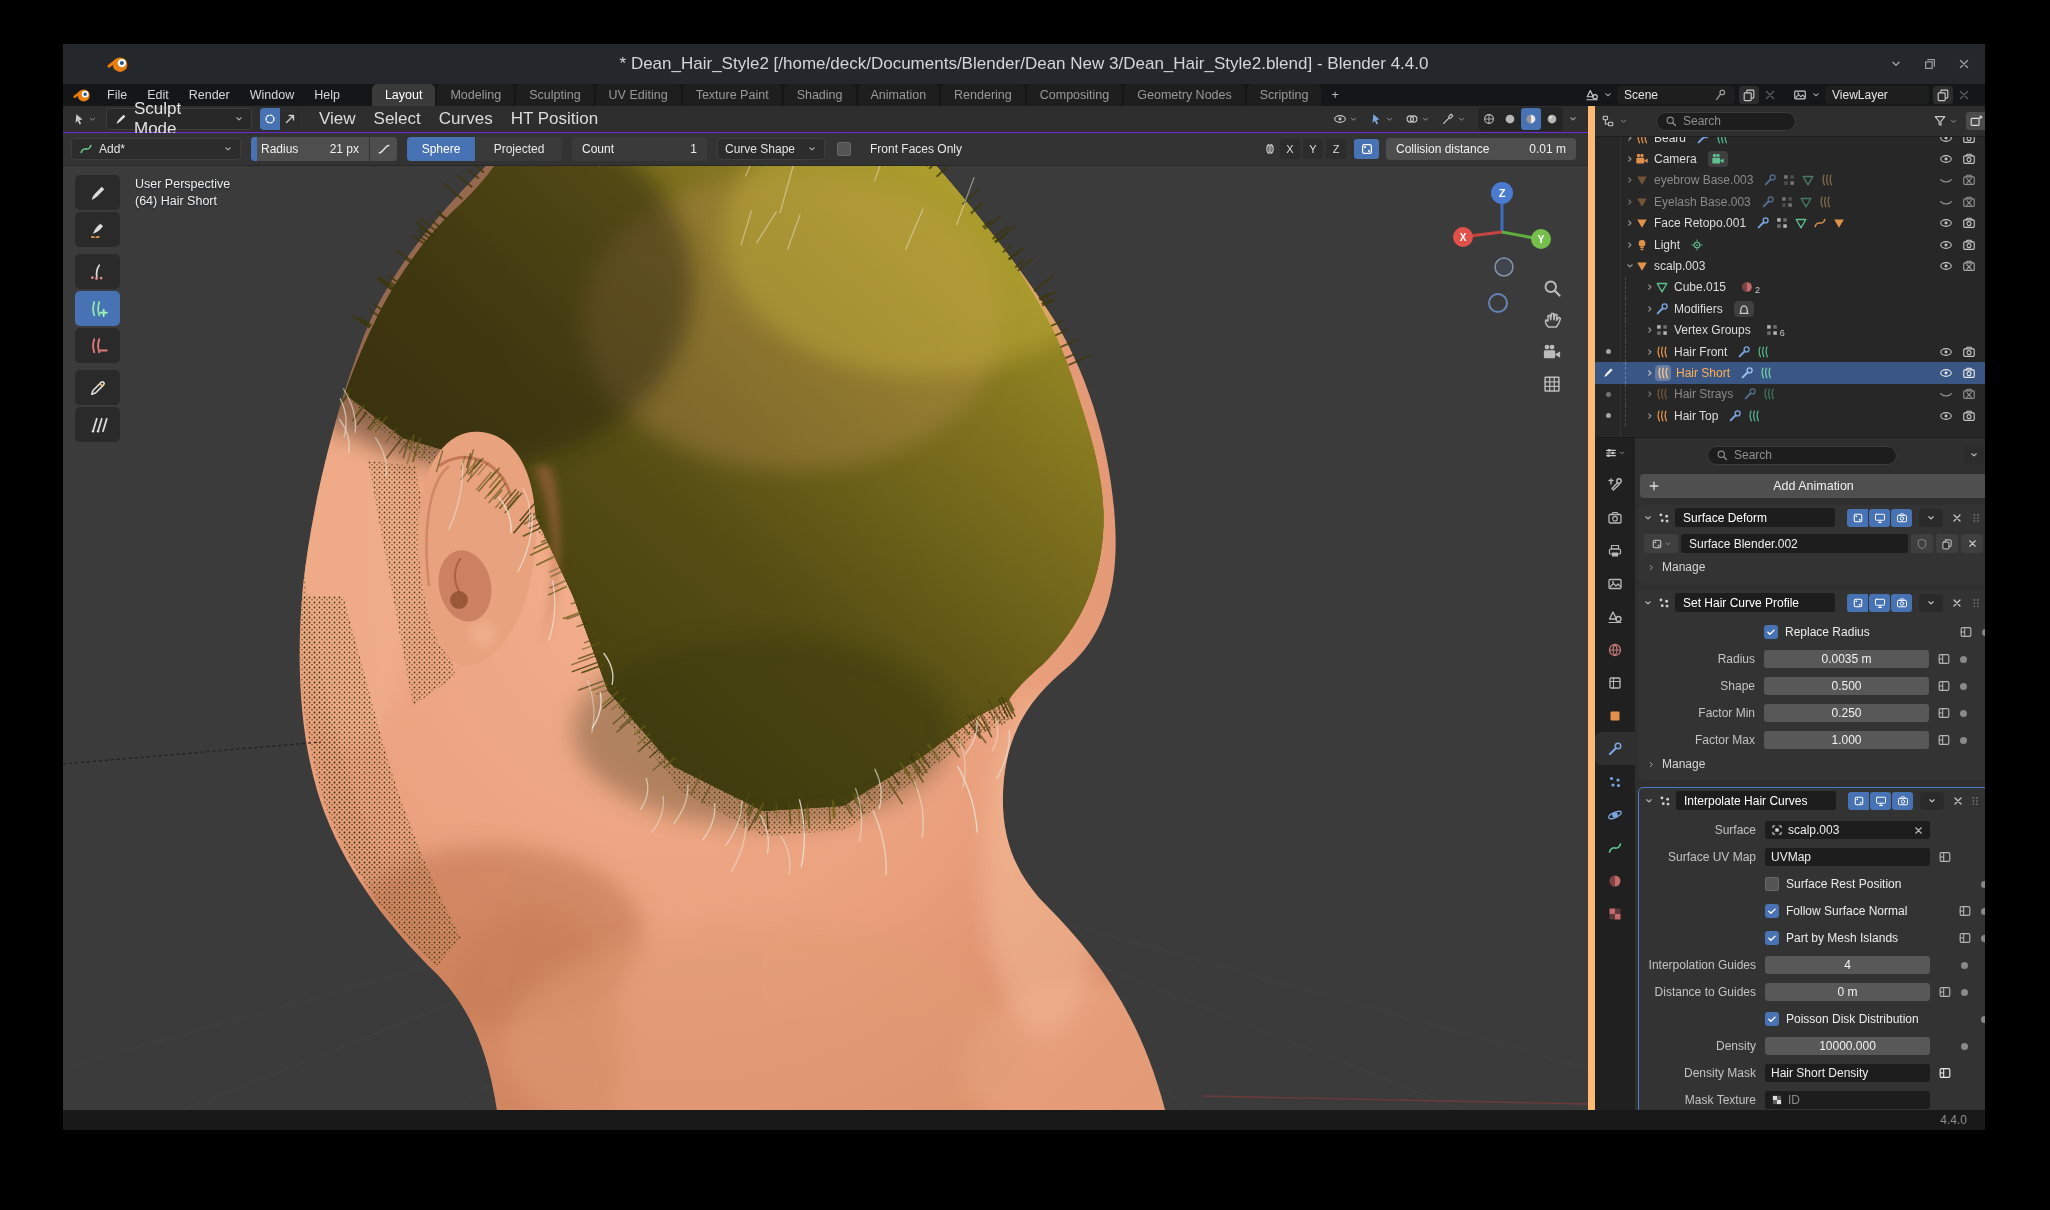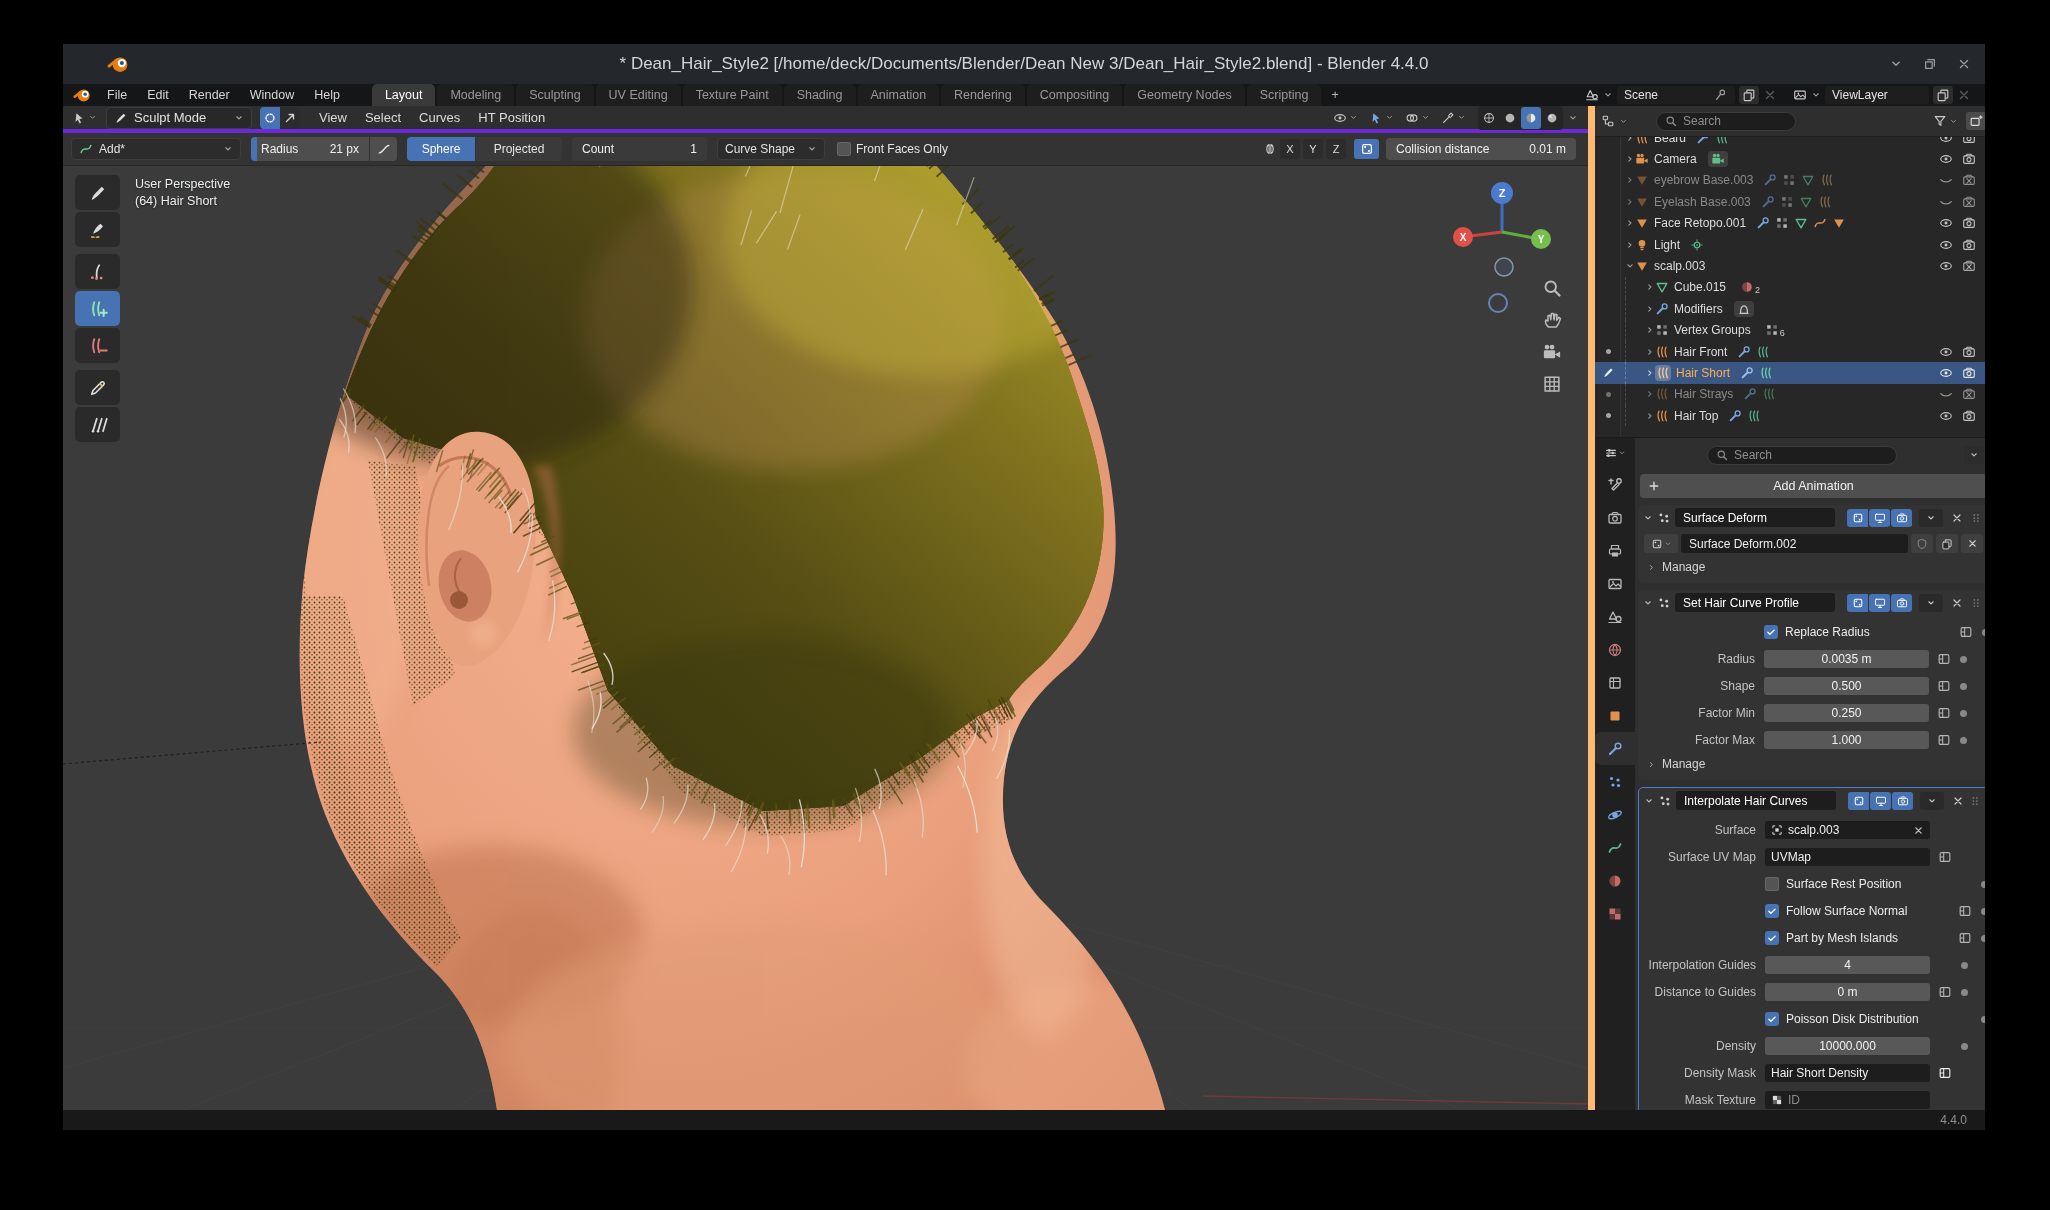--- a/index.html
+++ b/index.html
@@ -16,21 +16,21 @@
 .topbar{position:absolute;left:0;top:40px;width:100%;height:22px;background:#151617;display:flex;align-items:center;font-size:12.5px}
 .menu-item{color:#d6d6d6;padding:0 10px;height:22px;display:flex;align-items:center;border-radius:3px}
 .tabs{display:flex;align-items:flex-end;height:22px;margin-left:22px;gap:2px}
 .wtab{height:22px;display:flex;align-items:center;padding:0 13px;background:#1e1e1f;color:#999;border-radius:5px 5px 0 0;font-size:12.5px;white-space:nowrap}
 .wtab.active{background:#3a3a3a;color:#fff}
 .wtab.plus{background:transparent;color:#bbb;padding:0 8px}
 .tb-right{margin-left:auto;display:flex;align-items:center;gap:4px;padding-right:14px}
 .idfield{height:18px;background:#1e1e1e;border-radius:3px;display:flex;align-items:center;padding:0 7px;font-size:12px;color:#e4e4e4;gap:6px}
 .sqbtn{height:18px;min-width:20px;background:#2c2c2c;border-radius:3px;display:flex;align-items:center;justify-content:center}
 
-.vp-header{position:absolute;left:0;top:62px;width:1525px;height:27px;background:#2e2e2e;display:flex;align-items:center;font-size:13px;border-bottom:4px solid #6d28d9}
+.vp-header{position:absolute;left:0;top:62px;width:1525px;height:27px;background:#2e2e2e;display:flex;align-items:center;font-size:17px;border-bottom:1px solid #6d28d9}
 .vp-set{position:absolute;left:0;top:89px;width:1525px;height:33px;background:#333333;display:flex;align-items:center;font-size:12px;border-bottom:1px solid #272727}
 .dd{height:22px;background:#282828;border:1px solid #3e3e3e;border-radius:4px;display:flex;align-items:center;padding:0 7px;gap:6px;color:#e2e2e2}
 .hmenu{color:#dcdcdc;padding:0 9px}
 .vh-right{margin-left:auto;display:flex;align-items:center;gap:5px;padding-right:10px}
 .iconbtn{height:22px;display:flex;align-items:center;gap:2px;padding:0 3px;border-radius:3px}
 .iconbtn.blue{background:#4772b3}
 .slider{height:24px;background:#4e4e4e;border-radius:4px;display:flex;align-items:center;justify-content:space-between;padding:0 10px;color:#f0f0f0;position:relative;overflow:hidden}
 .slider .fill{position:absolute;left:0;top:0;bottom:0;background:#4772b3}
 .slider span{position:relative}
 .segbtn{height:24px;display:flex;align-items:center;justify-content:center;color:#e6e6e6}
@@ -400,21 +400,21 @@
     </div>
     <div class="dd" style="width:108px;margin-left:10px;background:#2c2c2c">
       <span>Curve Shape</span>
       <span class="ic" style="margin-left:auto">
             <svg width="10" height="10" viewBox="0 0 16 16" fill="none" stroke-linecap="round" stroke-linejoin="round">
               <path d="M4.5 6l3.5 3.5L11.5 6" stroke="#aaa" stroke-width="1.7" fill="none"></path>
             </svg>
           </span>
     </div>
     <span class="chkbox" style="margin-left:12px"></span>
-    <span style="margin-left:5px;color:#e6e6e6">Front Faces Only</span>
+    <span style="margin-left:19px;color:#e6e6e6">Front Faces Only</span>
     <div style="margin-left:auto;display:flex;align-items:center;gap:3px;padding-right:12px">
       <span class="ic">
             <svg width="14" height="14" viewBox="0 0 16 16" fill="none" stroke-linecap="round" stroke-linejoin="round">
               <path d="M7 3C3.5 4 3.5 12 7 13zM9 3c3.5 1 3.5 9 0 10z" stroke="#cfcfcf" stroke-width="1.2" fill="none"></path>
             </svg>
           </span>
       <span class="axisbtn">X</span>
       <span class="axisbtn">Y</span>
       <span class="axisbtn">Z</span>
       <span class="segbtn" style="width:25px;height:20px;background:#4772b3;border-radius:3px;margin-left:5px">
@@ -1738,21 +1738,21 @@
                       <circle cx="5.8" cy="5.8" r="1.2" fill="#ccc"></circle>
                       <circle cx="10.2" cy="10.2" r="1.2" fill="#ccc"></circle>
                     </svg>
                   </span>
                   <span class="ic">
                     <svg width="8" height="8" viewBox="0 0 16 16" fill="none" stroke-linecap="round" stroke-linejoin="round">
                       <path d="M4.5 6l3.5 3.5L11.5 6" stroke="#999" stroke-width="1.7" fill="none"></path>
                     </svg>
                   </span>
                 </span>
-            <span class="ngfield">Surface Deform.002</span>
+            <span class="ngfield">Surface Blender.002</span>
             <span class="ngbtn">
                   <span class="ic">
                     <svg width="12" height="12" viewBox="0 0 16 16" fill="none" stroke-linecap="round" stroke-linejoin="round">
                       <path d="M8 2l5 1.8v4.4c0 3.6-2.8 5.2-5 5.8-2.2-.6-5-2.2-5-5.8V3.8z" stroke="#8a8a8a" stroke-width="1.3" fill="none"></path>
                     </svg>
                   </span>
                 </span>
             <span class="ngbtn">
                   <span class="ic">
                     <svg width="12" height="12" viewBox="0 0 16 16" fill="none" stroke-linecap="round" stroke-linejoin="round">

